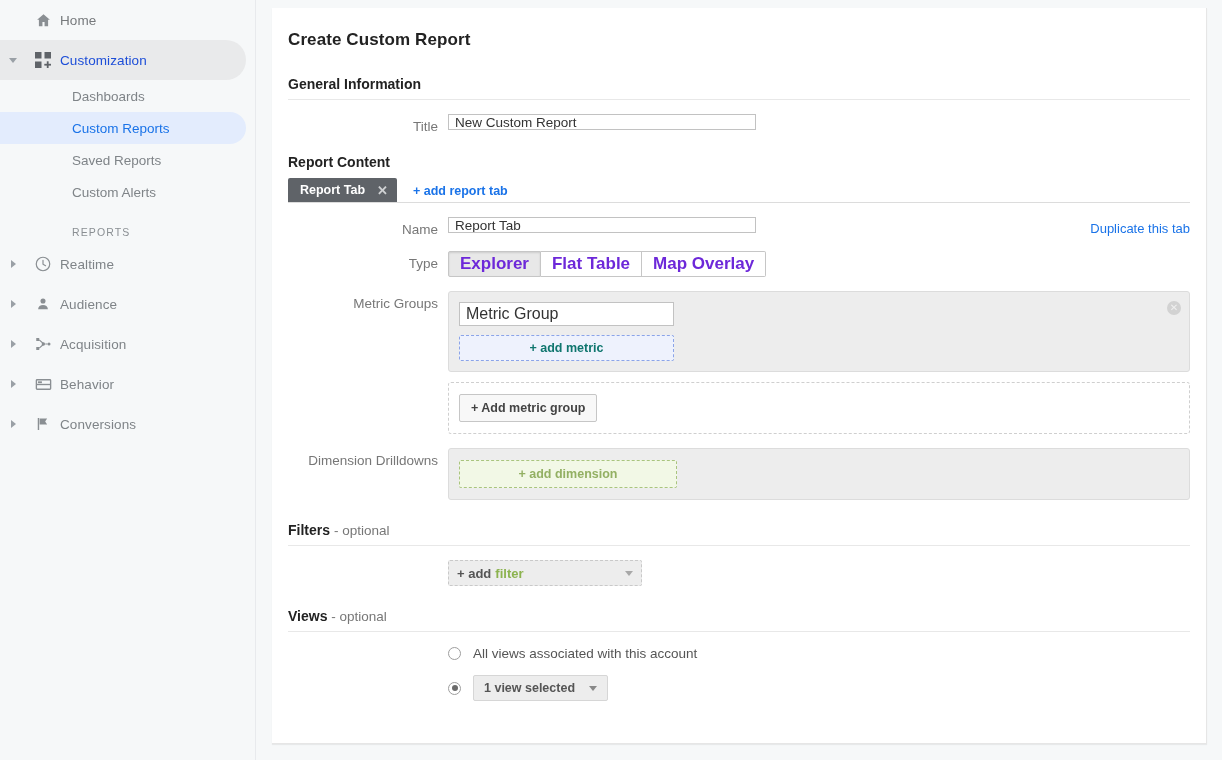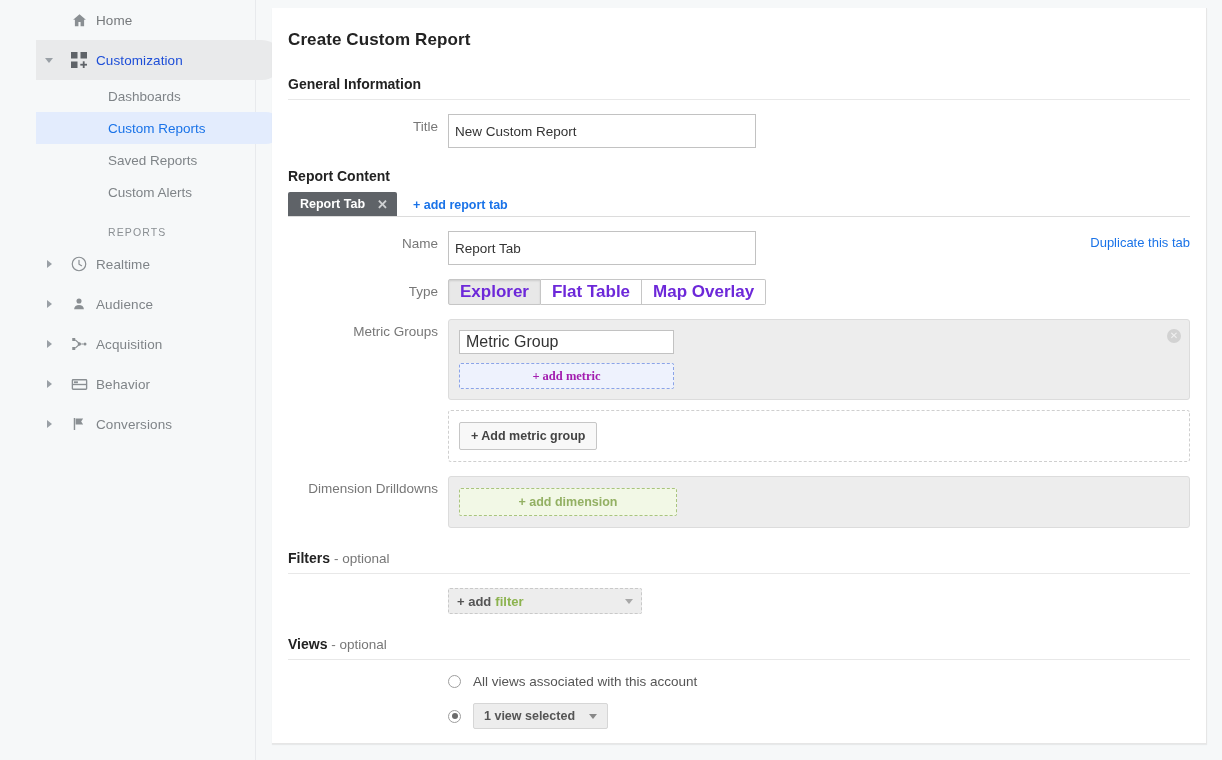--- a/index.html
+++ b/index.html
@@ -13,21 +13,20 @@
     overflow: hidden;
     position: relative;
   }
 
   
   #sidebar {
     position: absolute; left: 0; top: 0;
     width: 256px; height: 760px;
     background: #f6f8f9;
     border-right: 1px solid #e8eaed;
-    padding-left: 36px;
   }
   .nav-row {
     position: relative;
     height: 40px;
     display: flex;
     align-items: center;
     cursor: pointer;
   }
   .nav-row .caret {
     width: 26px; display: flex; align-items: center; justify-content: center;
@@ -138,21 +137,21 @@
     padding-top: 5px;
     color: #777;
     font-size: 13.5px;
     white-space: nowrap;
   }
   .fctrl { flex: 1 1 auto; }
 
   input.txt {
     height: 16px;
     border: 1px solid #c2c2c2;
-    padding: 16px 6px;
+    padding: 2px 6px;
     font-family: "Liberation Sans", sans-serif;
     font-size: 13.5px;
     color: #333;
     background: #fff;
     outline: none;
   }
   input.txt.wide { width: 308px; }
 
   
   .tabbar {
@@ -255,22 +254,21 @@
     height: 26px;
     display: flex; align-items: center; justify-content: center;
     font-size: 12.5px;
     font-weight: bold;
     cursor: pointer;
     border-radius: 2px;
   }
   .dashed-blue {
     border: 1px dashed #8ba4e8;
     background: #eef2fd;
-    color: #a21caf;
-    font-family: Liberation Serif, serif;
+    color: #0f766e;
   }
   .dashed-green {
     border: 1px dashed #a9c47e;
     background: #f2f8e6;
     color: #93b063;
     width: 218px;
     height: 28px;
   }
 
   .dashed-wrap {

